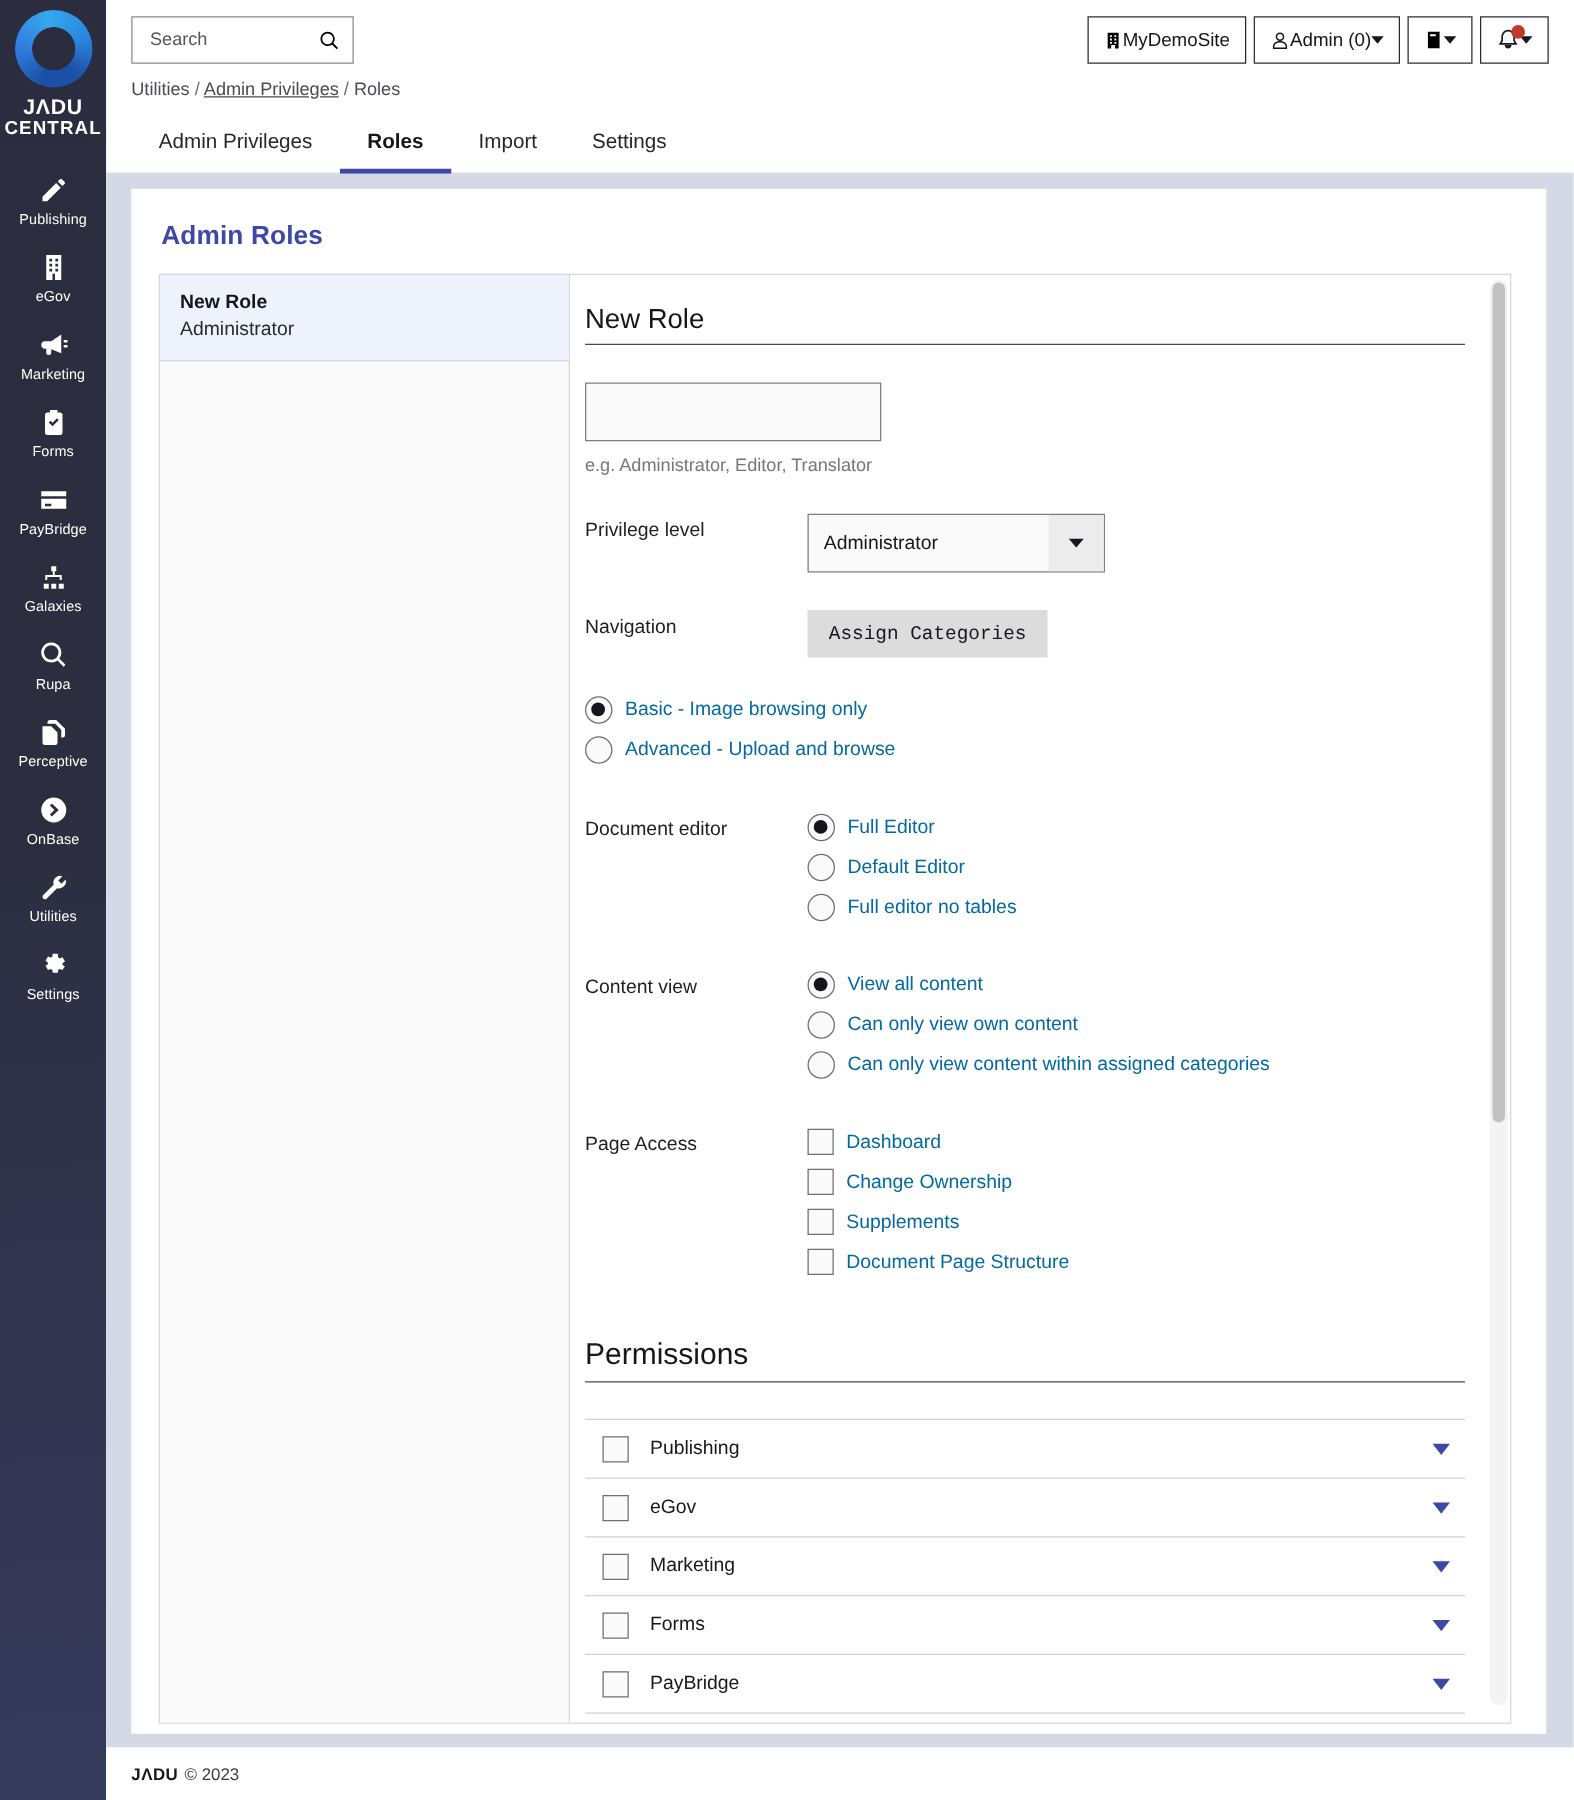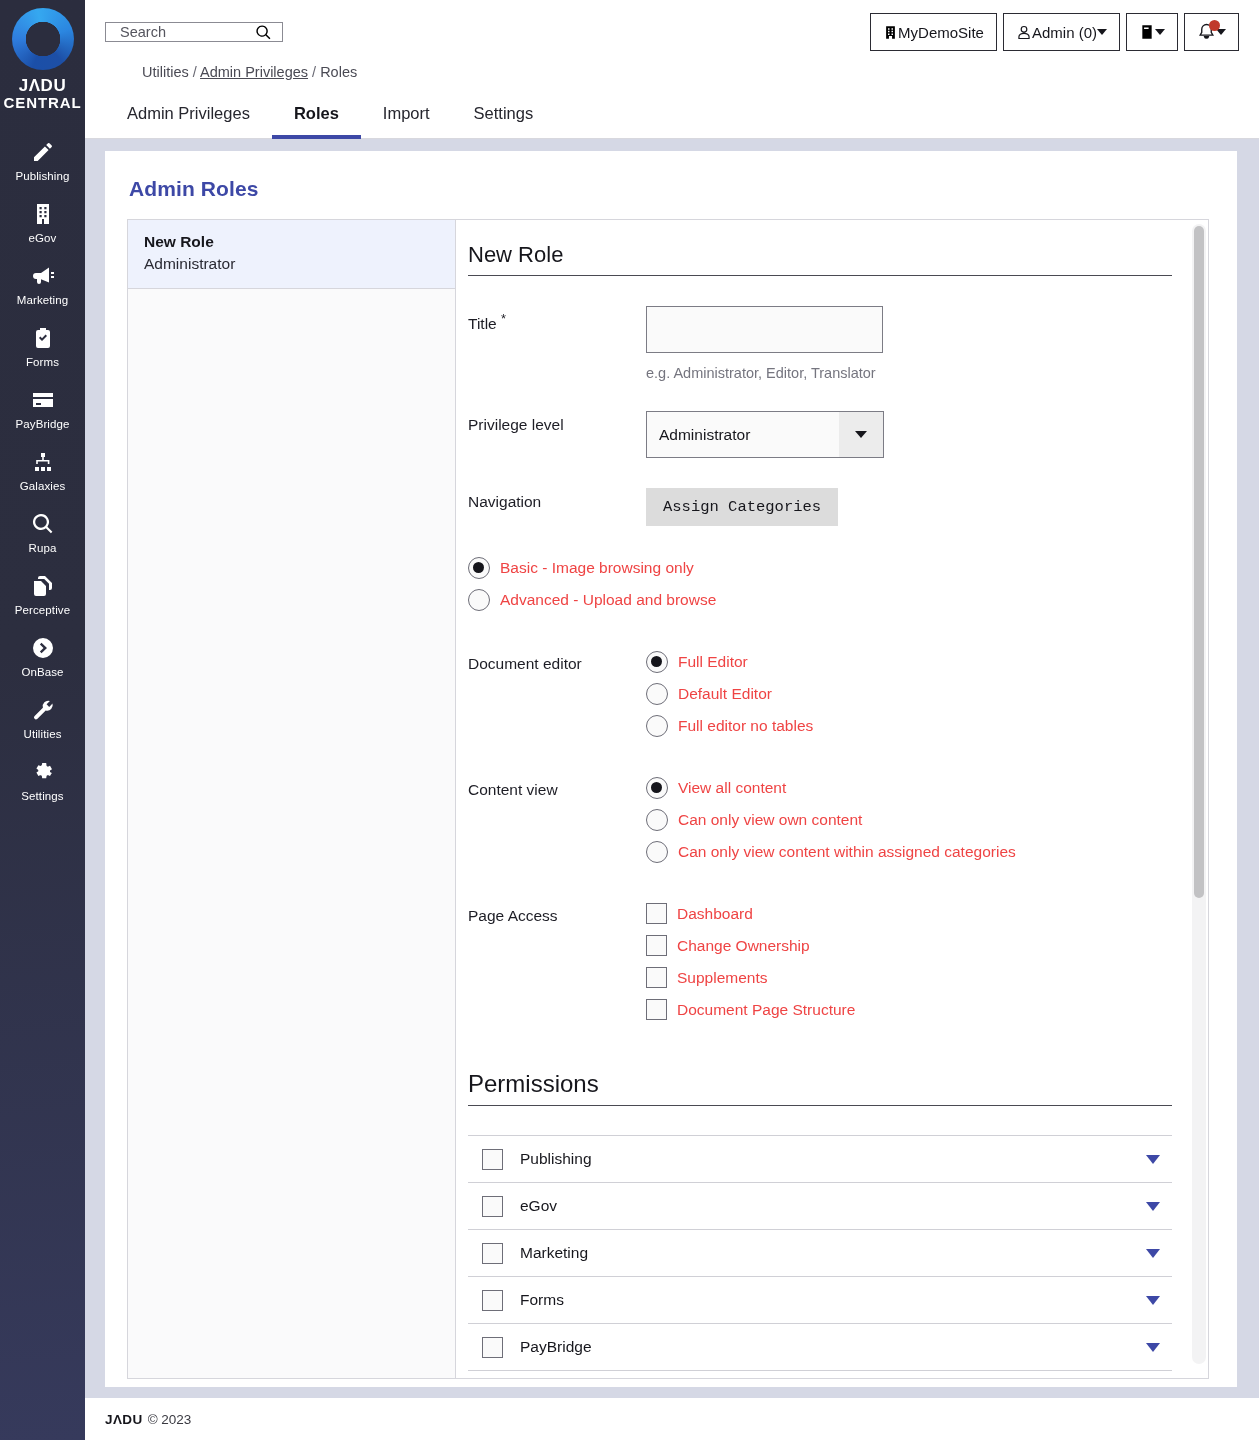--- a/index.html
+++ b/index.html
@@ -39,41 +39,41 @@
   }
   .nav-item .ic { width:24px; height:24px; display:block; }
   .nav-item .ic svg { width:24px; height:24px; fill:#fff; display:block; }
   .nav-item .lbl { font-size:11.5px; color:#fff; letter-spacing:.1px; }
 
   
   .main { flex:1; height:1440px; display:flex; flex-direction:column; background:#fff; }
 
   .topbar { height:64px; display:flex; align-items:center; padding:0 20px 0 20px; background:#fff; }
   .search-box {
-    width:178px; height:20px; border:1px solid #8b8b93; background:#fff;
+    width:178px; height:38px; border:1px solid #8b8b93; background:#fff;
     display:flex; align-items:center; padding:0 10px 0 12px; gap:6px;
   }
   .search-box input {
     border:0; outline:0; flex:1; font-size:14.5px; font-family:"Liberation Sans", sans-serif;
     color:#3a3a42; background:transparent; min-width:0;
   }
   .search-box input::placeholder { color:#55555e; }
   .search-box .mag svg { width:17px; height:17px; display:block; }
   .top-right { margin-left:auto; display:flex; align-items:center; gap:6px; }
   .tbtn {
     height:38px; border:1px solid #2b2b33; background:#fff; display:flex; align-items:center;
     gap:0; padding:0 12px; font-size:15px; color:#16161c; cursor:pointer;
     font-family:"Liberation Sans", sans-serif; white-space:nowrap;
   }
   .tbtn svg { display:block; }
   .caret { width:0;height:0;border-left:5px solid transparent;border-right:5px solid transparent;border-top:6px solid #16161c; }
   .bell-wrap { position:relative; width:19px; height:20px; }
   .bell-dot { position:absolute; right:-4px; top:-2px; width:11px; height:11px; border-radius:50%; background:#c0392b; }
 
-  .crumbs { padding:0 20px 0 20px; font-size:14.5px; color:#4a4a54;margin-left:37px; }
+  .crumbs { padding:0 20px 0 20px; font-size:14.5px; color:#4a4a54; }
   .crumbs a { color:#4a4a54; text-decoration:underline; }
   .crumbs span.sep { color:#6a6a74; }
 
   .tabs { display:flex; gap:0; padding:0 20px; margin-top:14px; border-bottom:1px solid #d8d8de; }
   .tab {
     padding:10px 22px 12px 22px; font-size:16.5px; color:#26262e; cursor:pointer;
     border-bottom:4px solid transparent; margin-bottom:-1px; background:transparent;
   }
   .tab.active { color:#15151b; font-weight:600; border-bottom-color:#3d48a6; }
 
@@ -105,21 +105,21 @@
     width:238px; height:47px; border:1px solid #7c7c85; background:#fafafa;
     display:flex; align-items:center; padding:0 0 0 12px; font-size:15.5px; color:#16161c;
   }
   .selwrap .arr { margin-left:auto; width:44px; height:45px; background:#ececec; display:flex; align-items:center; justify-content:center; }
   .selwrap .arr i { width:0;height:0;border-left:6px solid transparent;border-right:6px solid transparent;border-top:7px solid #16161c; display:block;}
   .gbtn { display:inline-block; background:#dcdcdc; padding:10px 17px; font-size:15.5px; color:#16161c; cursor:pointer; border:0; font-family:Liberation Mono, monospace;}
 
   .optrow { display:flex; align-items:flex-start; gap:10px; margin-bottom:8px; }
   .radio { width:22px; height:22px; border-radius:50%; border:1.5px solid #6e6e78; background:#fafafa; flex:0 0 auto; position:relative; margin-top:1px; }
   .radio.on::after { content:""; position:absolute; left:4px; top:4px; width:11px; height:11px; border-radius:50%; background:#15151b; }
-  .optlabel { font-size:15.5px; color:#ef4444; line-height:1.55; }
+  .optlabel { font-size:15.5px; color:#0369a1; line-height:1.55; }
   .cbox { width:21px; height:21px; border:1.5px solid #6e6e78; background:#fafafa; flex:0 0 auto; margin-top:1px; }
 
   .perm-row {
     display:flex; align-items:center; gap:17px; padding:12px 12px 12px 14px;
     border-bottom:1px solid #d0d0d6; margin-right:12px;
   }
   .perm-row .plabel { font-size:15.5px; color:#17171d; }
   .perm-row .pcaret { margin-left:auto; width:0;height:0;border-left:7px solid transparent;border-right:7px solid transparent;border-top:9px solid #3d48a6; }
 
   .vscroll { position:absolute; right:2px; top:4px; width:14px; height:1140px; background:#f3f3f4; border-radius:7px; }
@@ -309,24 +309,20 @@
               <div class="r1">New Role</div>
               <div class="r2">Administrator</div>
             </div>
           </div>
 
           <div class="detail">
 
             <div class="sec-head">New Role</div>
 
             <div class="frow">
-              <div class="flabel">
-                <span>Title</span>
-                <sup>*</sup>
-              </div>
               <div class="fctl">
                 <input class="txtin" value="" style="">
                 <div class="hint">e.g. Administrator, Editor, Translator</div>
               </div>
             </div>
 
             <div class="frow">
               <div class="flabel">Privilege level</div>
               <div class="fctl">
                 <div class="selwrap">

